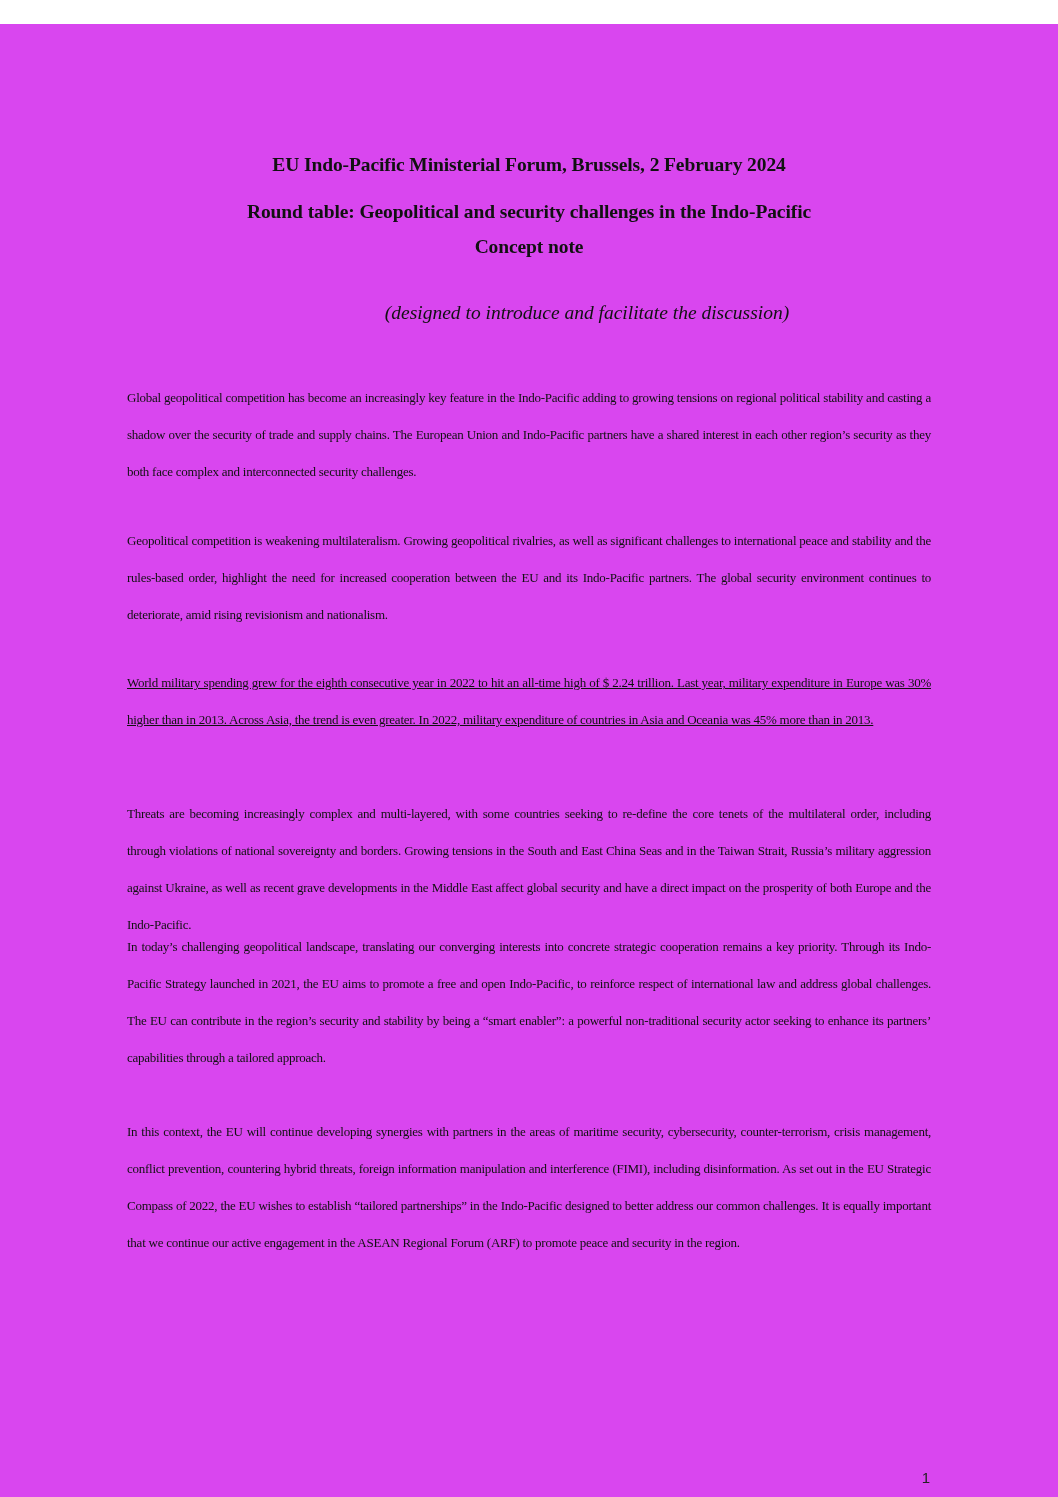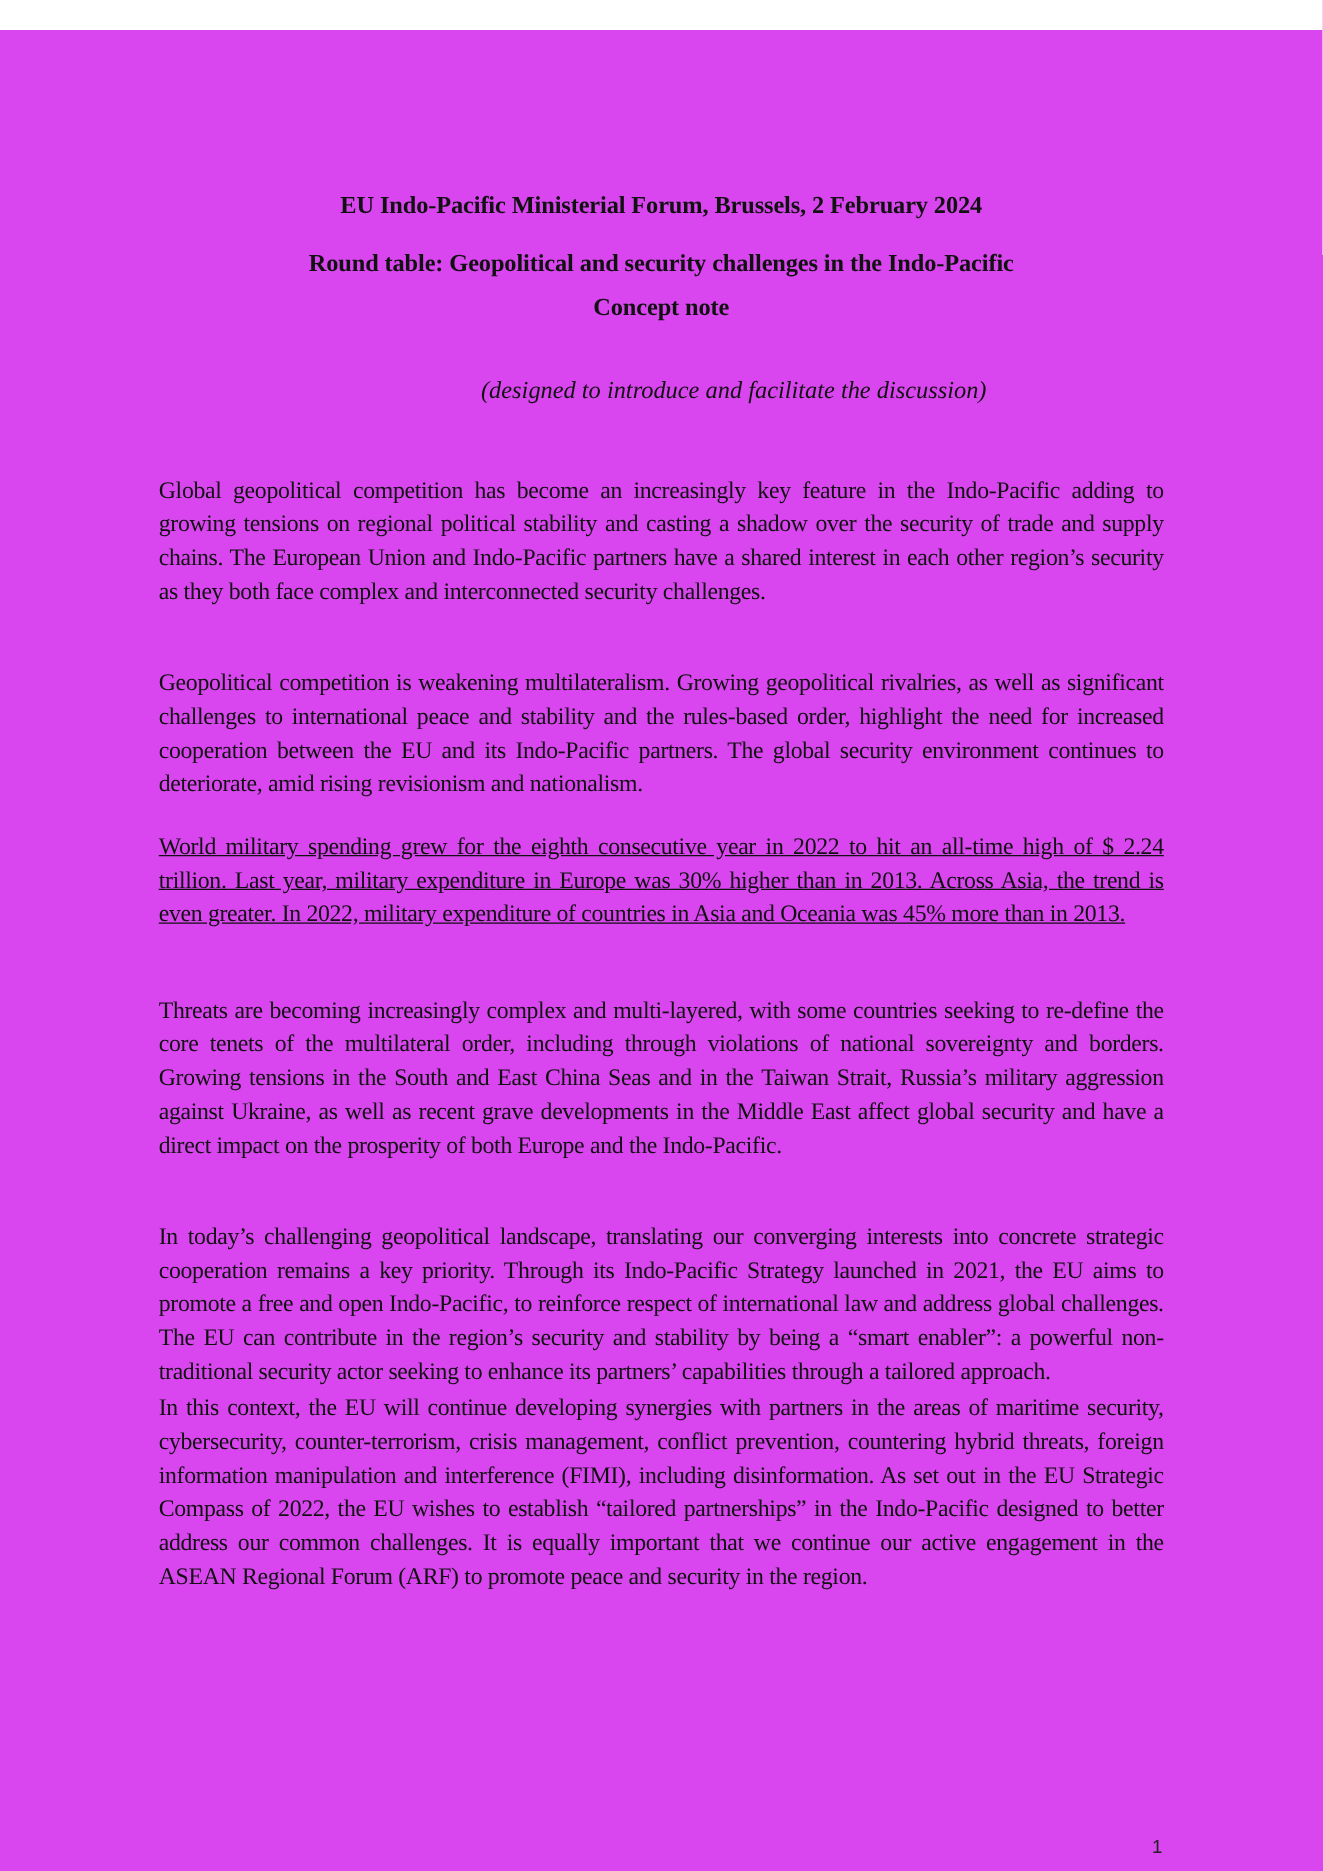--- a/index.html
+++ b/index.html
@@ -49,31 +49,31 @@
     .body-text {
       position: absolute;
       left: 127px;
       width: 804px;
     }
     .para {
       position: absolute;
       left: 0;
       width: 804px;
       margin: 0;
-      font-size: 19px;
-      line-height: 27px;
+      font-size: 13px;
+      line-height: 37px;
       text-align: justify;
       text-align-last: left;
       letter-spacing: -0.25px;
     }
     #p1 { top: 355px; }
-    #p2 { top: 509px; }
+    #p2 { top: 498px; }
     #p3 { top: 640px; text-decoration: underline; }
     #p4 { top: 771px; font-family: Liberation Serif, serif; }
-    #p5 { top: 952px; }
+    #p5 { top: 904px; }
     #p6 { top: 1089px; }
     .page-number {
       position: absolute;
       right: 128px;
       top: 1445px;
       font-family: "Liberation Sans", "DejaVu Sans", sans-serif;
       font-size: 15px;
       color: #222222;
     }
   </style>

